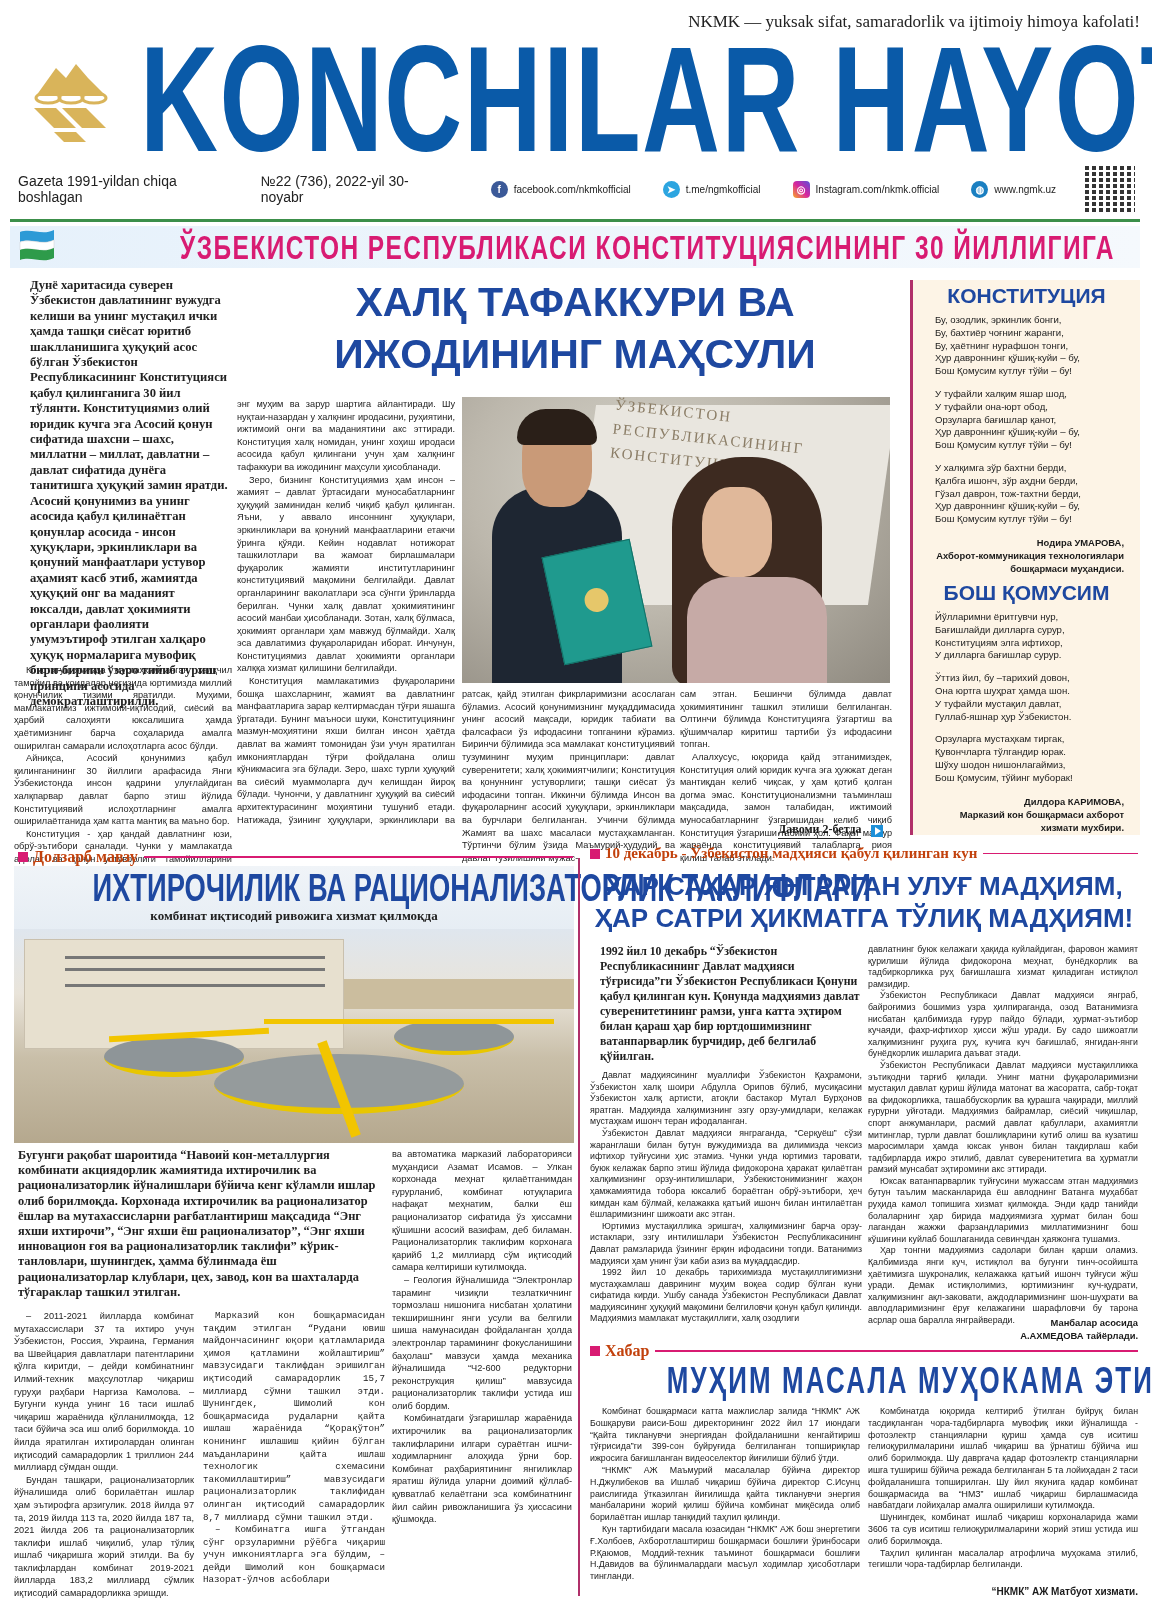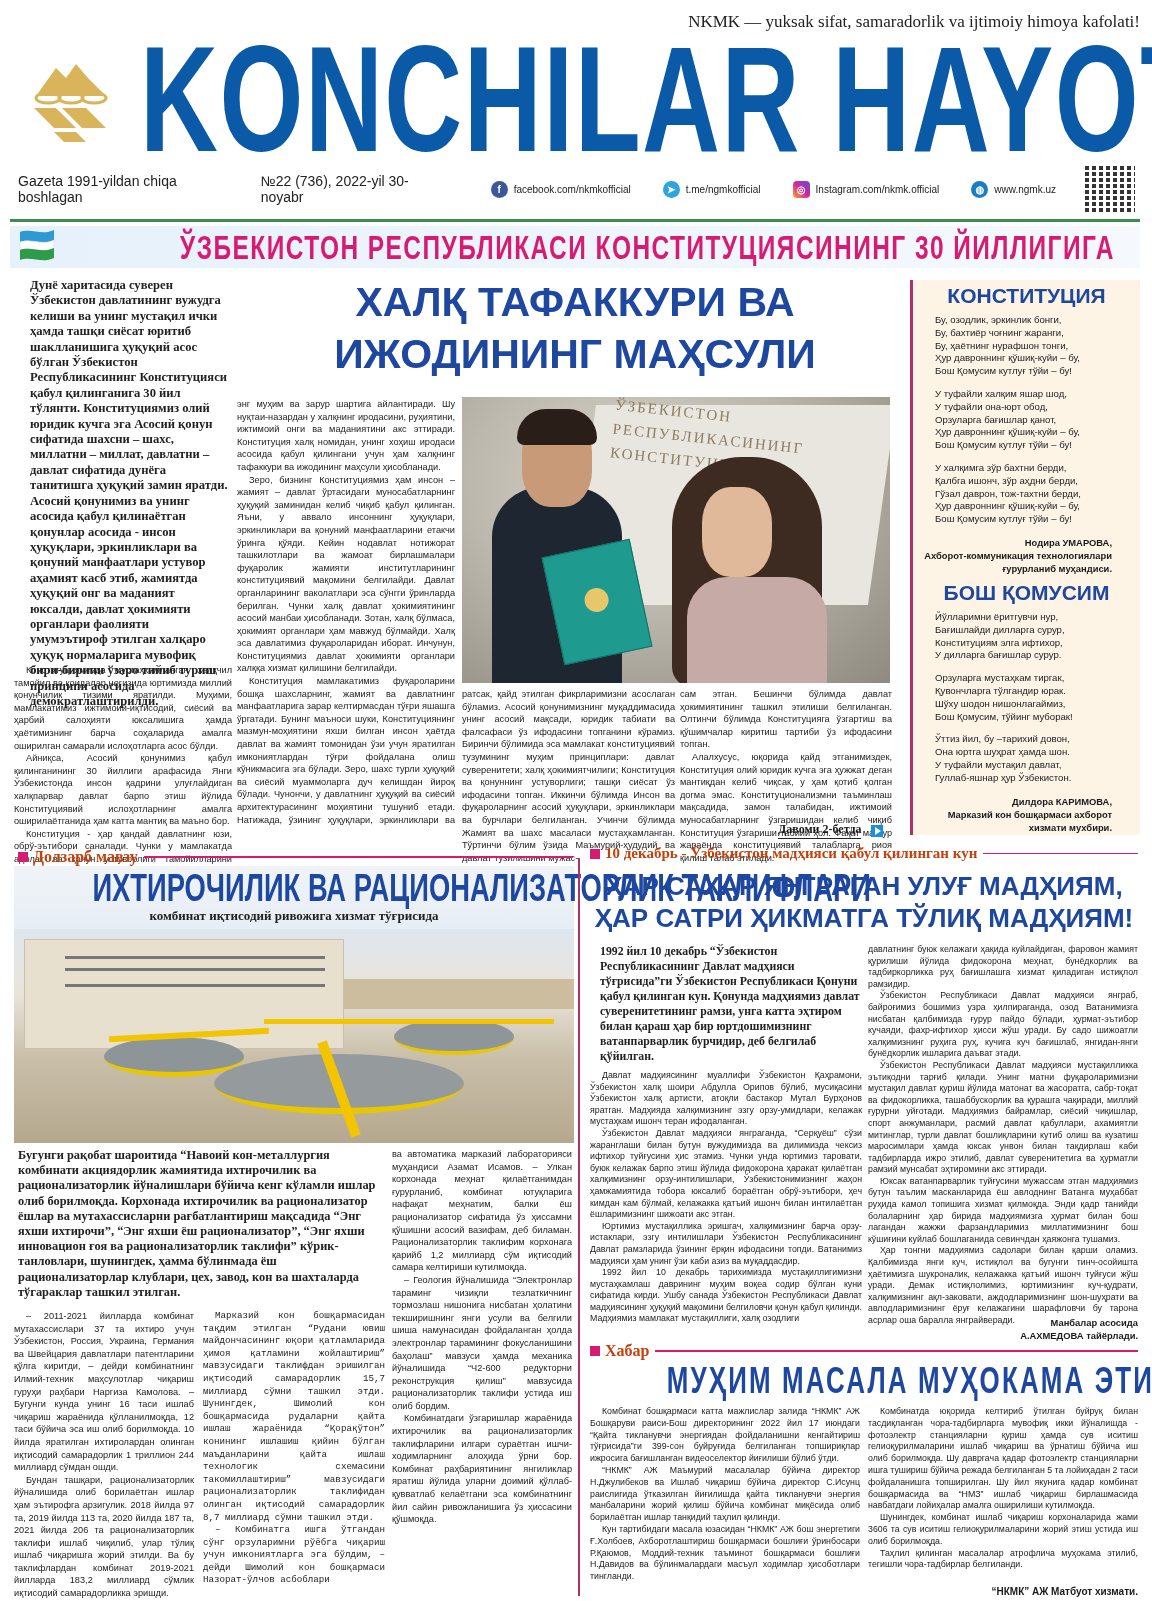--- a/index.html
+++ b/index.html
@@ -21,21 +21,21 @@
   .banner .flag{position:absolute;left:8px;top:0;width:40px;height:40px;}
   .banner .txt{position:absolute;left:170px;top:2px;font-size:34px;font-weight:bold;color:#d81b72;letter-spacing:2px;transform:scaleX(.72);transform-origin:left top;white-space:nowrap;}
   .lead{font-family:"Liberation Serif",serif;font-weight:bold;color:#222;}
   .col{font-size:9.2px;line-height:12.6px;text-align:justify;color:#222;}
   .col p{text-indent:12px;}
   .headline-blue{color:#1e48a0;font-weight:bold;text-align:center;}
   .sidebar{left:910px;top:280px;width:230px;height:555px;background:#fdf4e6;border-left:3px solid #b0306a;}
   .poemtitle{font-family:"Liberation Sans",sans-serif;font-weight:bold;color:#1e48a0;font-size:21px;text-align:center;}
   .poem{font-size:9.6px;line-height:12.8px;color:#222;padding-left:22px;}
   .poem .stanza{margin-bottom:10px;}
-  .sign{font-size:9.4px;font-weight:bold;text-align:right;padding-right:28px;line-height:13px;}
+  .sign{font-size:9.4px;font-weight:bold;text-align:right;padding-right:16px;line-height:13px;}
   .photo1{left:462px;top:397px;width:428px;height:286px;background:
     radial-gradient(ellipse at 40% 30%,#d6d4cb 0,#bdb8ad 45%,#8f8a80 100%);overflow:hidden;}
   .section-tag{font-family:"Liberation Serif",serif;font-weight:bold;color:#c2410c;font-size:16px;display:flex;align-items:center;}
   .section-tag .sq{width:10px;height:10px;background:#d81b72;margin-right:5px;display:inline-block;}
   .section-tag .rule{flex:1;height:1.5px;background:#d81b72;margin-left:6px;}
   .cond{transform:scaleX(.72);transform-origin:center top;white-space:nowrap;}
   .photo2{left:14px;top:929px;width:560px;height:214px;background:linear-gradient(180deg,#dfe6ee 0,#e9e4da 30%,#c9bfa9 60%,#b5a88e 100%);overflow:hidden;}
   .pinkrule-v{background:#b0306a;width:2px;}
   .continue{font-family:"Liberation Serif",serif;font-weight:bold;font-size:12px;border-bottom:1px solid #222;padding-bottom:1px;}
   .play{width:12px;height:12px;background:#1e90d8;display:inline-block;position:relative;}
@@ -160,58 +160,58 @@
       <div>У халқимга зўр бахтни берди,</div>
       <div>Қалбга ишонч, зўр аҳдни берди,</div>
       <div>Гўзал даврон, тож-тахтни берди,</div>
       <div>Ҳур давроннинг қўшиқ-куйи – бу,</div>
       <div>Бош Қомусим кутлуғ тўйи – бу!</div>
     </div>
   </div>
   <div class="sign">
     <div>Нодира УМАРОВА,</div>
     <div>Ахборот-коммуникация технологиялари</div>
-    <div>ғурурланиб муҳандиси.</div>
+    <div>бошқармаси муҳандиси.</div>
   </div>
   <div class="poemtitle" style="margin-top:6px;">БОШ ҚОМУСИМ</div>
   <div class="poem" style="margin-top:6px;">
     <div class="stanza">
       <div>Йўлларимни ёритгувчи нур,</div>
       <div>Бағишлайди дилларга сурур,</div>
       <div>Конституциям элга ифтихор,</div>
       <div>У дилларга бағишлар сурур.</div>
     </div>
     <div class="stanza">
+      <div>Ўттиз йил, бу –тарихий довон,</div>
+      <div>Она юртга шуҳрат ҳамда шон.</div>
+      <div>У туфайли мустақил давлат,</div>
+      <div>Гуллаб-яшнар ҳур Ўзбекистон.</div>
+    </div>
+    <div class="stanza">
       <div>Орзуларга мустаҳкам тиргак,</div>
       <div>Қувончларга тўлгандир юрак.</div>
       <div>Шўху шодон нишонлагаймиз,</div>
       <div>Бош Қомусим, тўйинг муборак!</div>
     </div>
-    <div class="stanza">
-      <div>Ўттиз йил, бу –тарихий довон,</div>
-      <div>Она юртга шуҳрат ҳамда шон.</div>
-      <div>У туфайли мустақил давлат,</div>
-      <div>Гуллаб-яшнар ҳур Ўзбекистон.</div>
-    </div>
   </div>
   <div class="sign">
     <div>Дилдора КАРИМОВА,</div>
     <div>Марказий кон бошқармаси ахборот</div>
     <div>хизмати мухбири.</div>
   </div>
 </div>
 
 <div class="abs section-tag" style="left:18px;top:848px;width:555px;">
   <span class="sq"></span>
   <span>Долзарб мавзу</span>
   <span class="rule"></span>
 </div>
 <div class="abs" style="left:14px;top:866px;width:560px;height:66px;background:linear-gradient(180deg,#f0f4f8,#e6edf4);">
   <div class="headline-blue cond" style="font-size:38px;line-height:40px;margin-top:2px;width:560px;transform-origin:center top;">ИХТИРОЧИЛИК ВА РАЦИОНАЛИЗАТОРЛИК ТАКЛИФЛАРИ</div>
-  <div style="text-align:center;font-family:'Liberation Serif',serif;font-weight:bold;font-size:13px;color:#222;">комбинат иқтисодий ривожига хизмат тўғрисида</div>
+  <div style="text-align:center;font-family:'Liberation Serif',serif;font-weight:bold;font-size:13px;color:#222;">комбинат иқтисодий ривожига хизмат қилмоқда</div>
 </div>
 <div class="abs photo2">
   <div style="position:absolute;left:10px;top:10px;width:320px;height:110px;background:#e7e0cf;border:1px solid #c9c0ae;">
     <div style="position:absolute;left:40px;top:16px;width:260px;height:3px;background:#777;"></div>
     <div style="position:absolute;left:40px;top:28px;width:260px;height:3px;background:#777;"></div>
     <div style="position:absolute;left:40px;top:44px;width:260px;height:3px;background:#777;"></div>
   </div>
   <div style="position:absolute;left:330px;top:50px;width:230px;height:30px;background:#cbbd9e;"></div>
   <div style="position:absolute;left:90px;top:108px;width:140px;height:40px;border-radius:50%;background:#8e9598;border-bottom:5px solid #e8c600;"></div>
   <div style="position:absolute;left:200px;top:125px;width:250px;height:60px;border-radius:50%;background:#959b9c;border-bottom:6px solid #e8c600;"></div>

